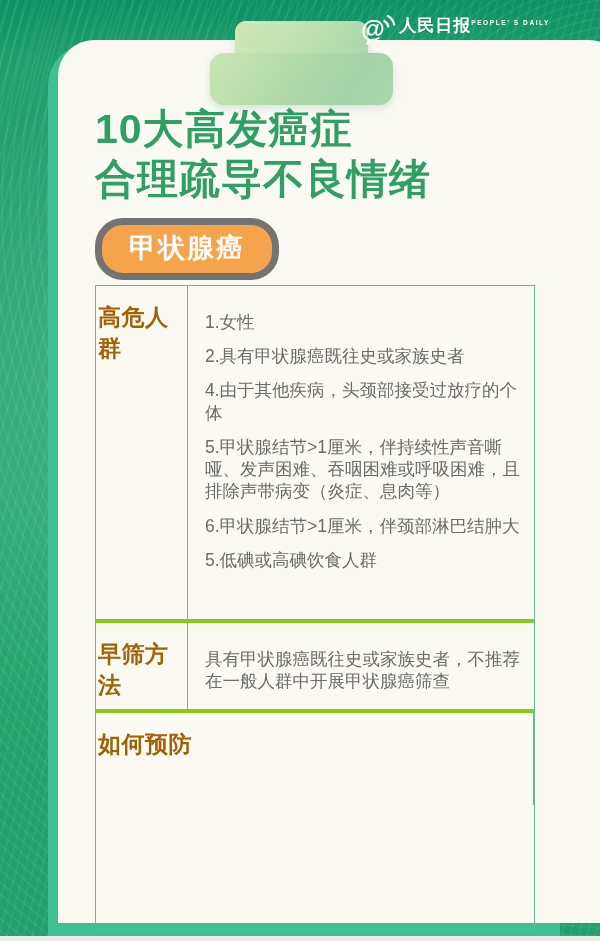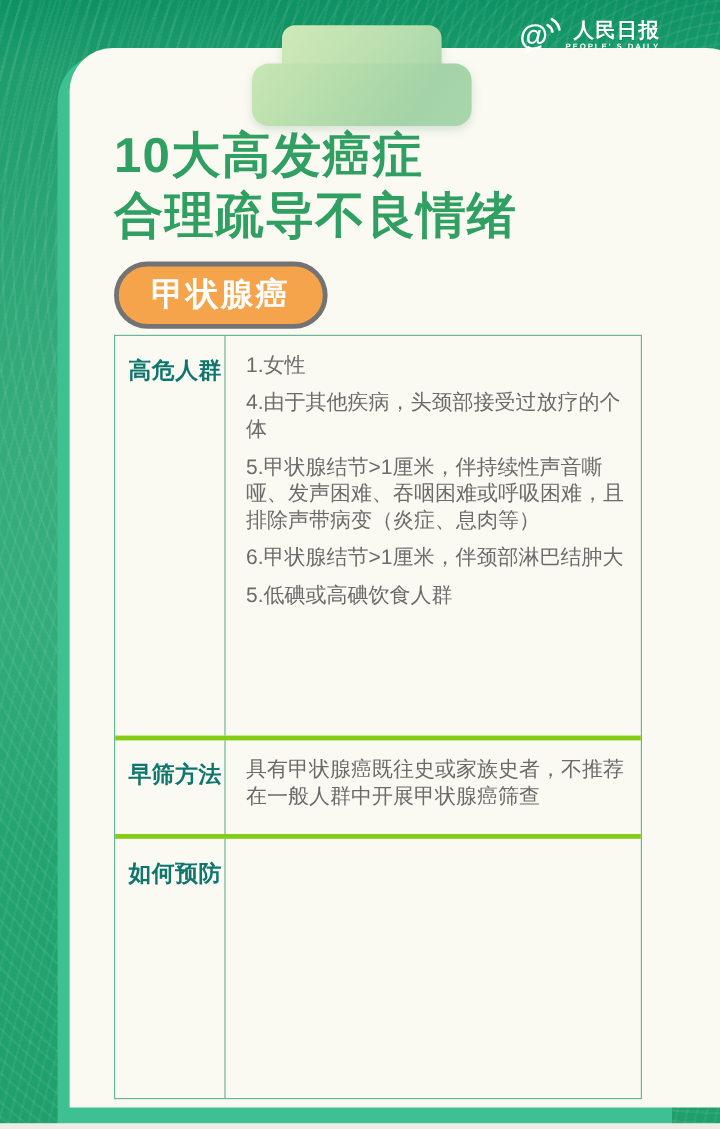--- a/index.html
+++ b/index.html
@@ -22,42 +22,42 @@
     padding:0 12px 0 37px;}
   
   .clip{position:absolute;left:210px;top:21px;width:183px;filter:drop-shadow(0 3px 4px rgba(40,110,70,0.18));}
   .clip-top{width:133px;height:42px;margin:0 auto;border-radius:11px 11px 0 0;
     background:linear-gradient(125deg,#cfe9b8 0%,#bce0b0 55%,#a9d7ab 100%);}
   .clip-bottom{height:52px;margin-top:-10px;border-radius:14px;
     background:linear-gradient(125deg,#c8e6b4 0%,#b4dcab 40%,#a3d3a7 75%,#a9d7ac 100%);}
   
   .logo{position:absolute;top:12px;right:50px;display:flex;align-items:flex-start;color:#fff;}
   .logo-at{width:36px;height:36px;margin-right:3px;}
-  .logo-texts{display:flex;flex-direction:column;line-height:1;margin-top:5px;align-items:flex-end;}
+  .logo-texts{display:flex;flex-direction:row;line-height:1;margin-top:5px;}
   .logo-name{font-size:17px;font-weight:900;letter-spacing:1px;text-shadow:0 1px 0 rgba(0,90,60,0.25);}
   .logo-sub{font-size:6.5px;font-weight:bold;letter-spacing:1.6px;margin-top:3px;}
   
   .title{margin:0;padding-top:64px;color:#2f9f62;font-size:41px;font-weight:900;
     line-height:1.22;letter-spacing:1px;}
   
-  .badge{display:inline-block;margin-top:14px;background:#f6a44b;border:4px solid #737373;
+  .badge{display:inline-block;margin-top:14px;background:#f6a44b;border:7px solid #737373;
     border-radius:28px;color:#fff;font-size:27px;font-weight:900;letter-spacing:2px;
     padding:5px 27px 7px;box-sizing:border-box;}
   
   .tbl{margin-top:5px;width:440px;border:1px solid #68b79a;box-sizing:border-box;}
   .trow{display:flex;}
   .trow + .trow{border-top:4px solid #84cc16;}
   .trow:nth-of-type(1){min-height:333px;}
   .trow:nth-of-type(2){min-height:78px;}
-  .trow:nth-of-type(3){min-height:216px;}
+  .trow:nth-of-type(3){min-height:216px;flex-direction:column;}
   .tlabel{flex:0 0 92px;border-right:1px solid #68b79a;box-sizing:border-box;
-    padding:16px 2px 0;text-align:right;color:#0f766e;font-size:19px;font-weight:bold;
+    padding:16px 2px 0;text-align:left;color:#a16207;font-size:23px;font-weight:bold;
     letter-spacing:0.5px;}
   .tcontent{flex:1;padding:13px 8px 8px 17px;color:#6b6b6b;font-size:17.5px;line-height:1.27;}
-  .tcontent p{margin:0 0 9px;}
+  .tcontent p{margin:12px 0 9px;}
   
   .bottom-strip{position:absolute;left:0;bottom:0;width:600px;height:5px;background:#eeede5;z-index:5;}
 </style>
 </head>
 <body>
 
 <div class="stage">
 
   <div class="underlay"></div>
 
@@ -65,20 +65,21 @@
     <div class="title">
       <div>10大高发癌症</div>
       <div>合理疏导不良情绪</div>
     </div>
     <div class="badge">甲状腺癌</div>
     <div class="tbl">
         <div class="trow">
           <div class="tlabel">高危人群</div>
           <div class="tcontent">
             <p>1.女性</p>
+            <p>2.具有甲状腺癌既往史或家族史者</p>
             <p>4.由于其他疾病，头颈部接受过放疗的个体</p>
             <p>5.甲状腺结节&gt;1厘米，伴持续性声音嘶哑、发声困难、吞咽困难或呼吸困难，且排除声带病变（炎症、息肉等）</p>
             <p>6.甲状腺结节&gt;1厘米，伴颈部淋巴结肿大</p>
             <p>5.低碘或高碘饮食人群</p>
           </div>
         </div>
         <div class="trow">
           <div class="tlabel">早筛方法</div>
           <div class="tcontent">
             <p>具有甲状腺癌既往史或家族史者，不推荐在一般人群中开展甲状腺癌筛查</p>

